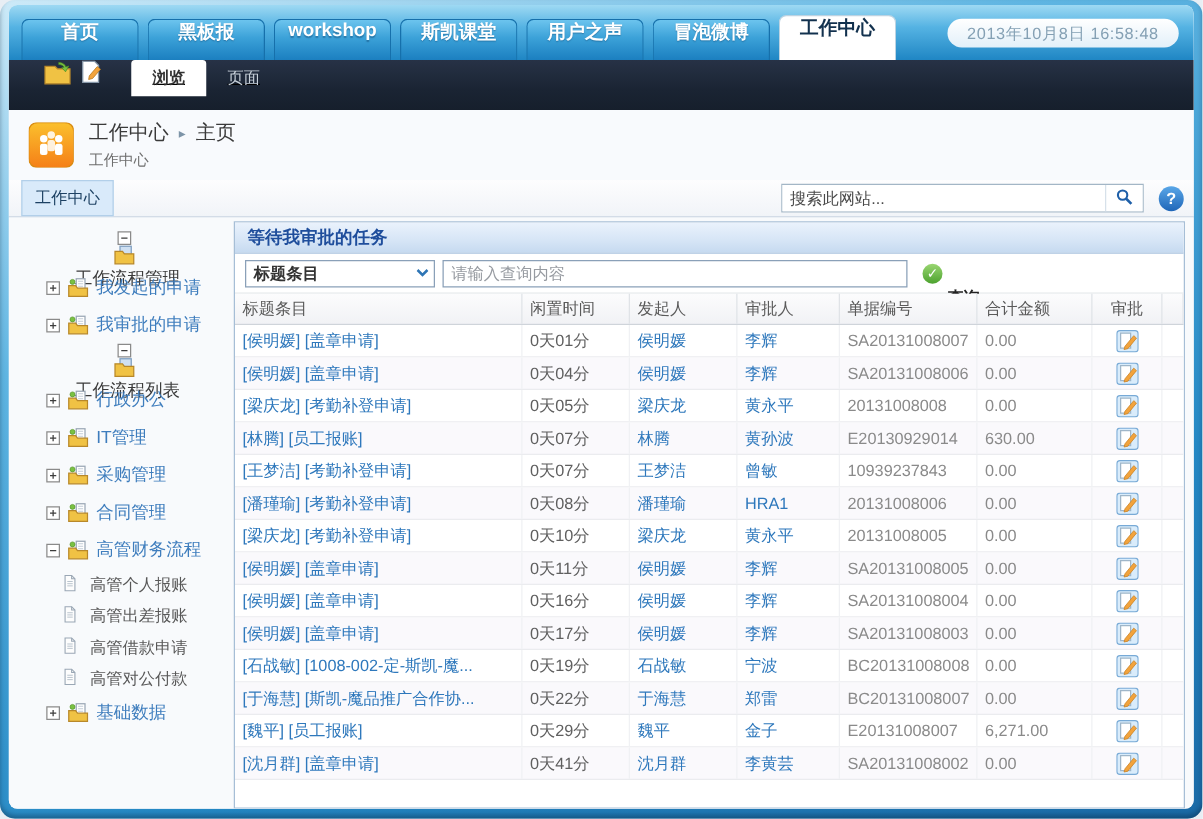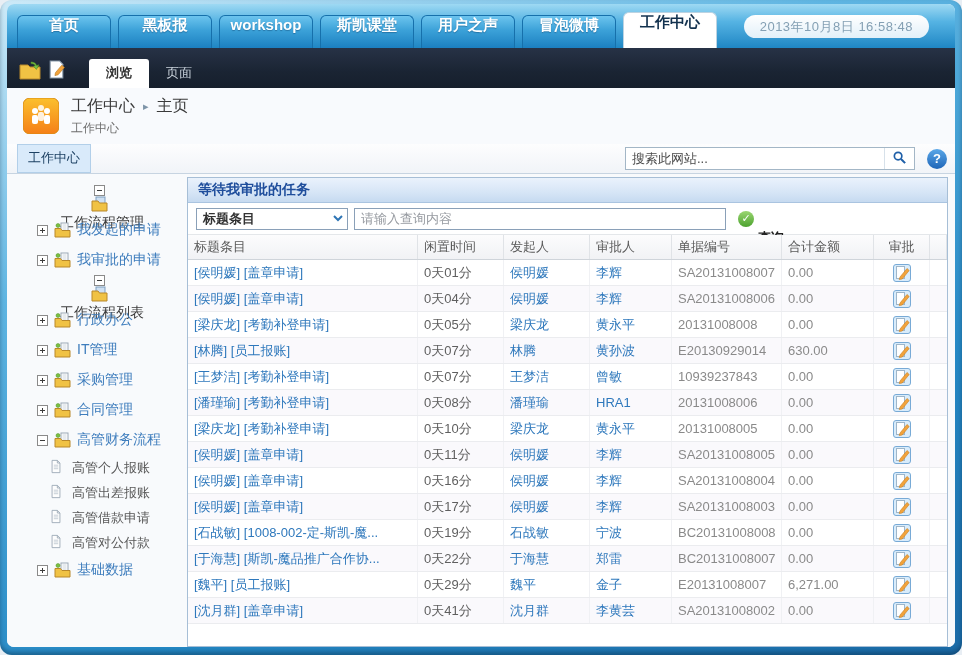--- a/index.html
+++ b/index.html
@@ -15,27 +15,27 @@
   .topnav { position:relative; height:44px; flex:0 0 44px;
     background:linear-gradient(180deg,#9ed9f3 0%,#55b3e3 40%,#1f86c4 100%);
     display:flex; align-items:flex-end; }
   .nav-tabs { display:flex; gap:7px; padding-left:10px; align-items:flex-end; }
   .nav-tab { width:94px; height:33px; border-radius:6px 6px 0 0; cursor:pointer;
     background:linear-gradient(180deg,#6cc4ee 0%,#3ba1d8 45%,#1b7fc0 100%);
     border:1px solid #1670ab; border-bottom:none;
     display:flex; align-items:flex-start; justify-content:center;
     color:#fff; font-weight:bold; font-size:15px; text-shadow:0 1px 1px rgba(0,40,80,.35); }
   .nav-tab.active { background:#fff; color:#12314e; text-shadow:none; border-color:#bcd3e2; height:36px; }
-  .datetime-pill { position:absolute; right:26px; top:11px; height:23px; padding:0 16px;
+  .datetime-pill { position:absolute; right:12px; top:11px; height:23px; padding:0 16px;
     border-radius:12px; background:linear-gradient(180deg,#ffffff,#e2f0f9);
     display:flex; align-items:center; color:#84a0b4; font-size:13px; letter-spacing:.5px; }
 
   
   .ribbon { height:40px; flex:0 0 40px; background:linear-gradient(180deg,#273246 0%,#1a2433 60%,#161f2c 100%);
-    display:flex; align-items:flex-end; padding-left:12px; }
+    display:flex; align-items:flex-start; padding-left:28px;text-decoration:underline; }
   .ribbon-icon { width:22px; height:20px; margin:0 6px 8px 0; display:inline-flex; cursor:pointer; }
   .ribbon-tabs { display:flex; margin-left:14px; }
   .ribbon-tab { padding:5px 17px 6px; font-size:13px; color:#c8d1da; cursor:pointer; }
   .ribbon-tab.active { background:#fff; color:#333; border-radius:3px 3px 0 0; font-weight:bold; }
 
   
   .crumb-area { height:56px; flex:0 0 56px; background:#f8fafd; display:flex; align-items:center; padding-left:16px; }
   .site-logo { width:36px; height:36px; margin-right:12px; display:inline-flex; cursor:pointer; }
   .crumb-line { font-size:16px; color:#3a3a3a; display:flex; align-items:center; gap:8px; }
   .crumb-sep { color:#7d94a8; font-size:11px; }

